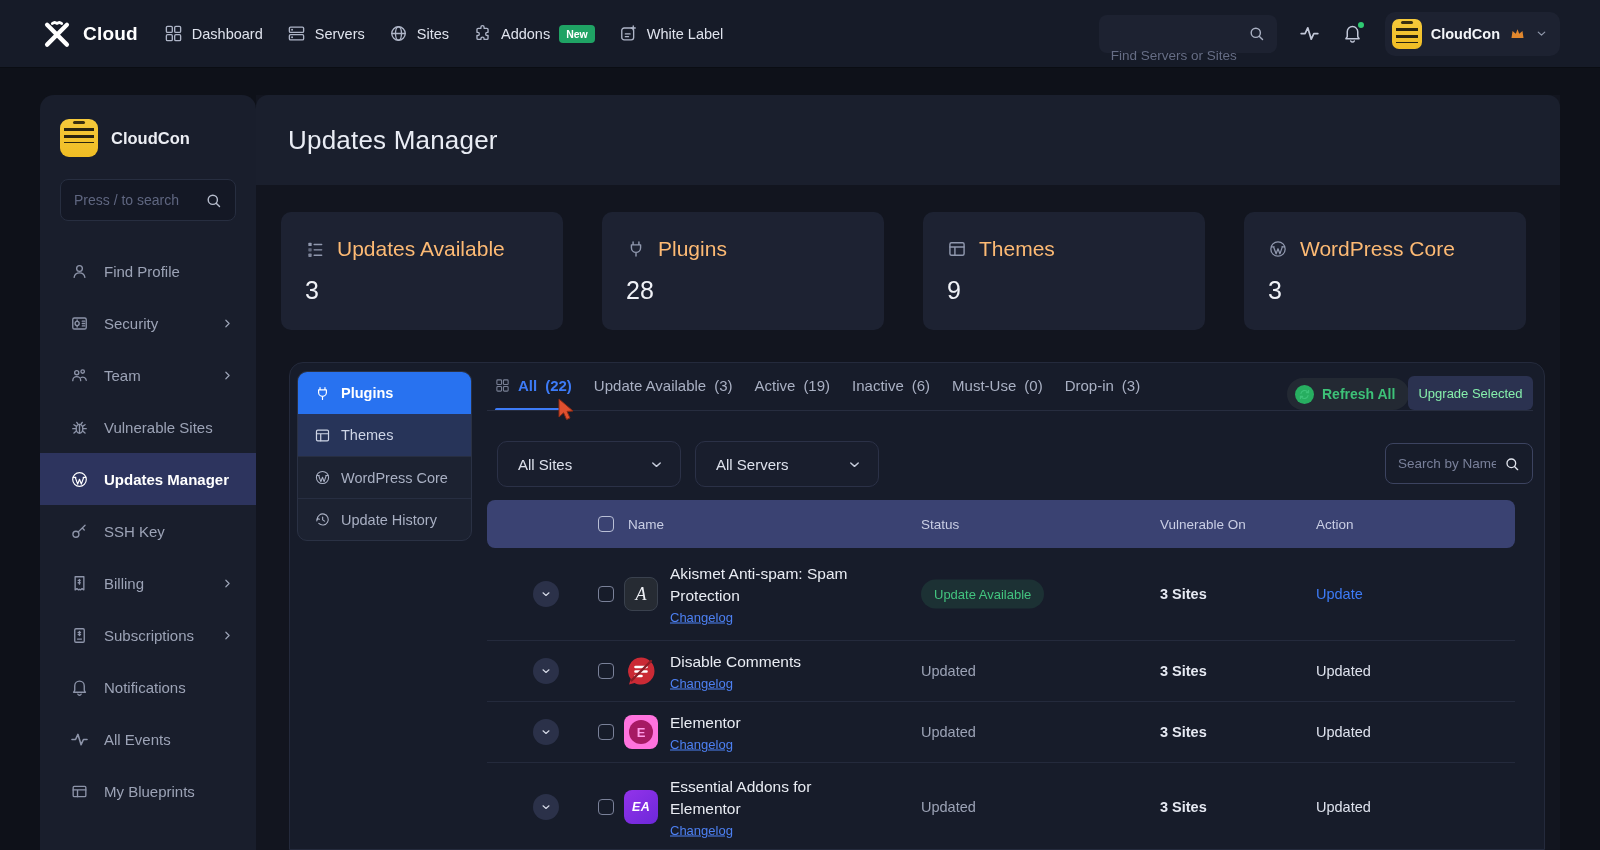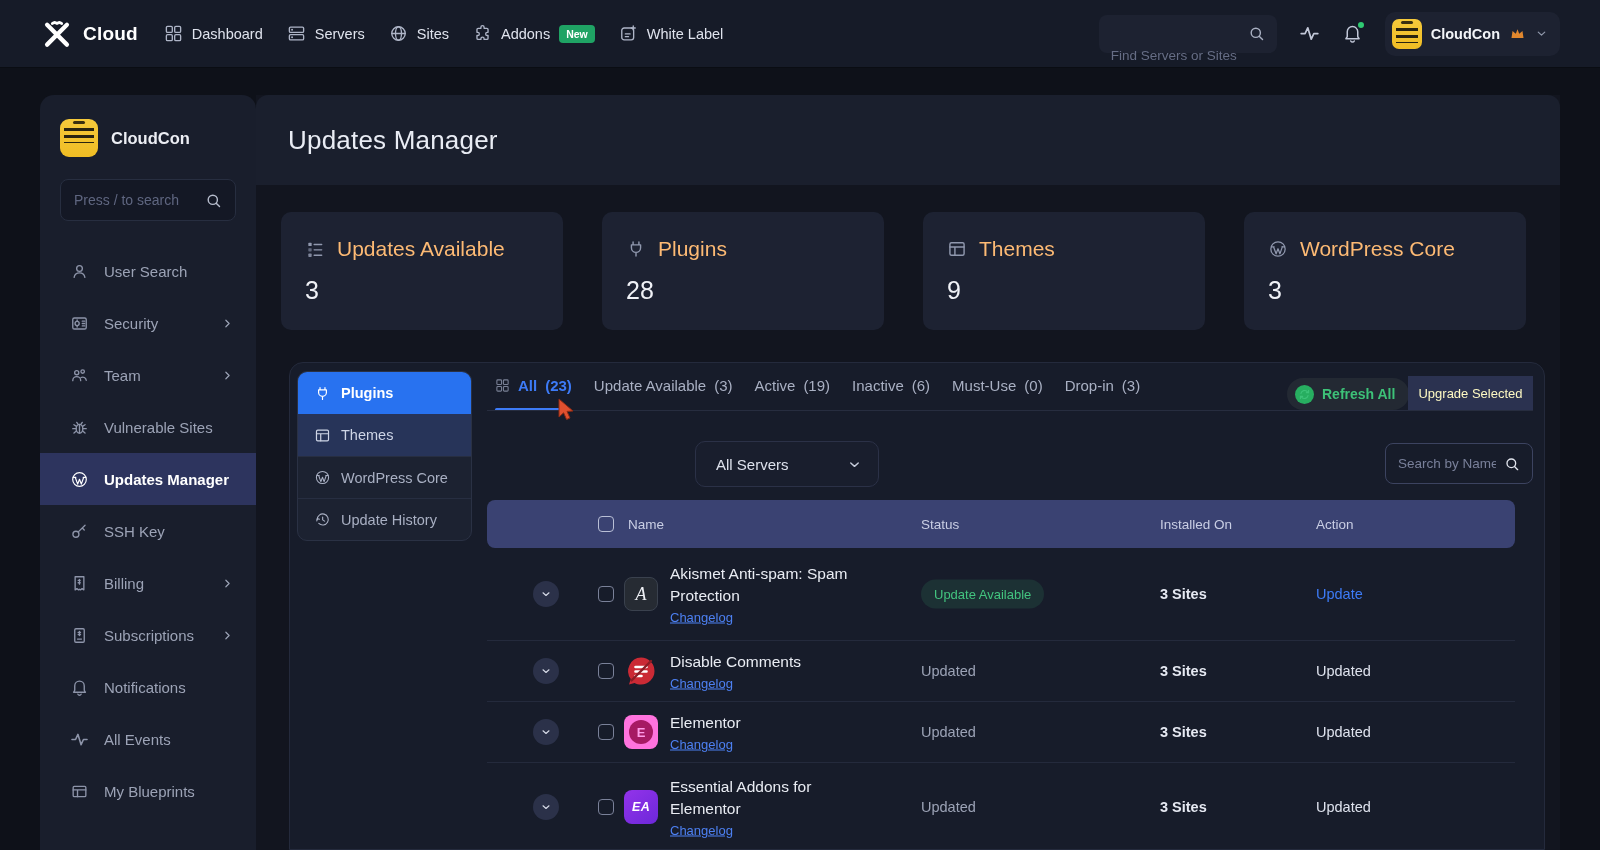--- a/index.html
+++ b/index.html
@@ -79,22 +79,22 @@
   .ftab .i { width:15px; height:15px; color:#7A8196; }
   .ftab.active { color:#3D7BF7; font-weight:600; }
   .underline { position:absolute; left:205px; top:45px; width:72px; height:3px; background:#3D7BF7; border-radius:2px; }
   .hairline { position:absolute; left:197px; top:47px; width:1046px; height:1px; background:#272D3F; }
 
   .btn-refresh { position:absolute; left:997px; top:15px; height:32px; border-radius:16px; background:#232933;
                  display:flex; align-items:center; gap:8px; padding:0 14px 0 8px; cursor:pointer; }
   .btn-refresh .ic { width:19px; height:19px; border-radius:50%; background:#27AE60; color:#fff; display:flex; align-items:center; justify-content:center; }
   .btn-refresh .ic .i { width:13px; height:13px; }
   .btn-refresh span { color:#3DC278; font-size:14px; font-weight:600; }
-  .btn-upgrade { position:absolute; left:1118px; top:13px; width:125px; height:34px; border-radius:0; background:#2B3250;
-                 color:#fef9c3; font-size:13px; font-weight:500; display:flex; align-items:center; justify-content:center; cursor:pointer; }
+  .btn-upgrade { position:absolute; left:1118px; top:13px; width:125px; height:34px; border-radius:6px; background:#2B3250;
+                 color:#86efac; font-size:13px; font-weight:500; display:flex; align-items:center; justify-content:center; cursor:pointer; }
 
   .select { position:absolute; top:78px; width:184px; height:46px; border:1px solid #2B3147; background:#191E2D; border-radius:10px;
             display:flex; align-items:center; padding:0 16px 0 20px; cursor:pointer; }
   .select span { color:#DDE1EC; font-size:15px; }
   .select .i { margin-left:auto; width:15px; height:15px; color:#C6CBDA; }
   .sel-sites { left:207px; } .sel-servers { left:405px; }
   .tbl-search { position:absolute; left:1095px; top:80px; width:148px; height:41px; border:1px solid #3C4360; border-radius:8px;
                 display:flex; align-items:center; padding:0 12px; gap:8px; }
   .tbl-search input { flex:1; min-width:0; background:transparent; border:0; outline:0; color:#C9CEDD; font-size:13.5px; }
   .tbl-search input::placeholder { color:#79809A; }
@@ -251,21 +251,21 @@
         </span>
     </div>
     <nav class="menu">
       <div class="m-item">
         <span class="i">
             <svg viewBox="0 0 24 24" fill="none" stroke="currentColor" stroke-width="1.7" stroke-linecap="round" stroke-linejoin="round">
               <circle cx="12" cy="8.2" r="3.6"></circle>
               <path d="M5.2 19.5a6.9 6.9 0 0 1 13.6 0"></path>
             </svg>
           </span>
-        <span>User Search</span>
+        <span>Find Profile</span>
       </div>
       <div class="m-item">
         <span class="i">
             <svg viewBox="0 0 24 24" fill="none" stroke="currentColor" stroke-width="1.7" stroke-linecap="round" stroke-linejoin="round">
               <rect x="3.5" y="5" width="17" height="14" rx="2"></rect>
               <circle cx="9" cy="12" r="2.6"></circle>
               <path d="M9 9.4V7.5M9 16.5v-1.9M15.5 9h3M15.5 12h3M15.5 15h3"></path>
             </svg>
           </span>
         <span>Security</span>
@@ -476,21 +476,21 @@
         <div class="ftab active">
           <span class="i">
               <svg viewBox="0 0 24 24" fill="none" stroke="currentColor" stroke-width="1.7" stroke-linecap="round" stroke-linejoin="round">
                 <rect x="3" y="3" width="7.5" height="7.5" rx="1.5"></rect>
                 <rect x="13.5" y="3" width="7.5" height="7.5" rx="1.5"></rect>
                 <rect x="3" y="13.5" width="7.5" height="7.5" rx="1.5"></rect>
                 <rect x="13.5" y="13.5" width="7.5" height="7.5" rx="1.5"></rect>
               </svg>
             </span>
           <span>All</span>
-          <span class="cnt">(23)</span>
+          <span class="cnt">(22)</span>
         </div>
         <div class="ftab">
           <span>Update Available</span>
           <span class="cnt">(3)</span>
         </div>
         <div class="ftab">
           <span>Active</span>
           <span class="cnt">(19)</span>
         </div>
         <div class="ftab">
@@ -518,20 +518,28 @@
                 <polyline points="4.5,19.5 4.5,15.5 8.5,15.5"></polyline>
               </svg>
             </span>
           </span>
         <span>Refresh All</span>
       </div>
       <div class="btn-upgrade">
         <span>Upgrade Selected</span>
       </div>
 
+      <div class="select sel-sites">
+        <span>All Sites</span>
+        <span class="i">
+            <svg viewBox="0 0 24 24" fill="none" stroke="currentColor" stroke-width="2.2" stroke-linecap="round" stroke-linejoin="round">
+              <polyline points="6,9.5 12,15 18,9.5"></polyline>
+            </svg>
+          </span>
+      </div>
       <div class="select sel-servers">
         <span>All Servers</span>
         <span class="i">
             <svg viewBox="0 0 24 24" fill="none" stroke="currentColor" stroke-width="2.2" stroke-linecap="round" stroke-linejoin="round">
               <polyline points="6,9.5 12,15 18,9.5"></polyline>
             </svg>
           </span>
       </div>
       <div class="tbl-search">
         <input placeholder="Search by Name" style="">
@@ -541,21 +549,21 @@
               <path d="M15.8 15.8 20.5 20.5"></path>
             </svg>
           </span>
       </div>
 
       <div class="table">
         <div class="thead">
           <span class="th th-check checkbox"></span>
           <span class="th th-name">Name</span>
           <span class="th th-status">Status</span>
-          <span class="th th-inst">Installed On</span>
+          <span class="th th-inst">Vulnerable On</span>
           <span class="th th-act">Action</span>
         </div>
 
         <div class="row row-tall">
           <span class="c c-exp expander">
               <span class="i">
                 <svg viewBox="0 0 24 24" fill="none" stroke="currentColor" stroke-width="2.2" stroke-linecap="round" stroke-linejoin="round">
                   <polyline points="6,9.5 12,15 18,9.5"></polyline>
                 </svg>
               </span>

